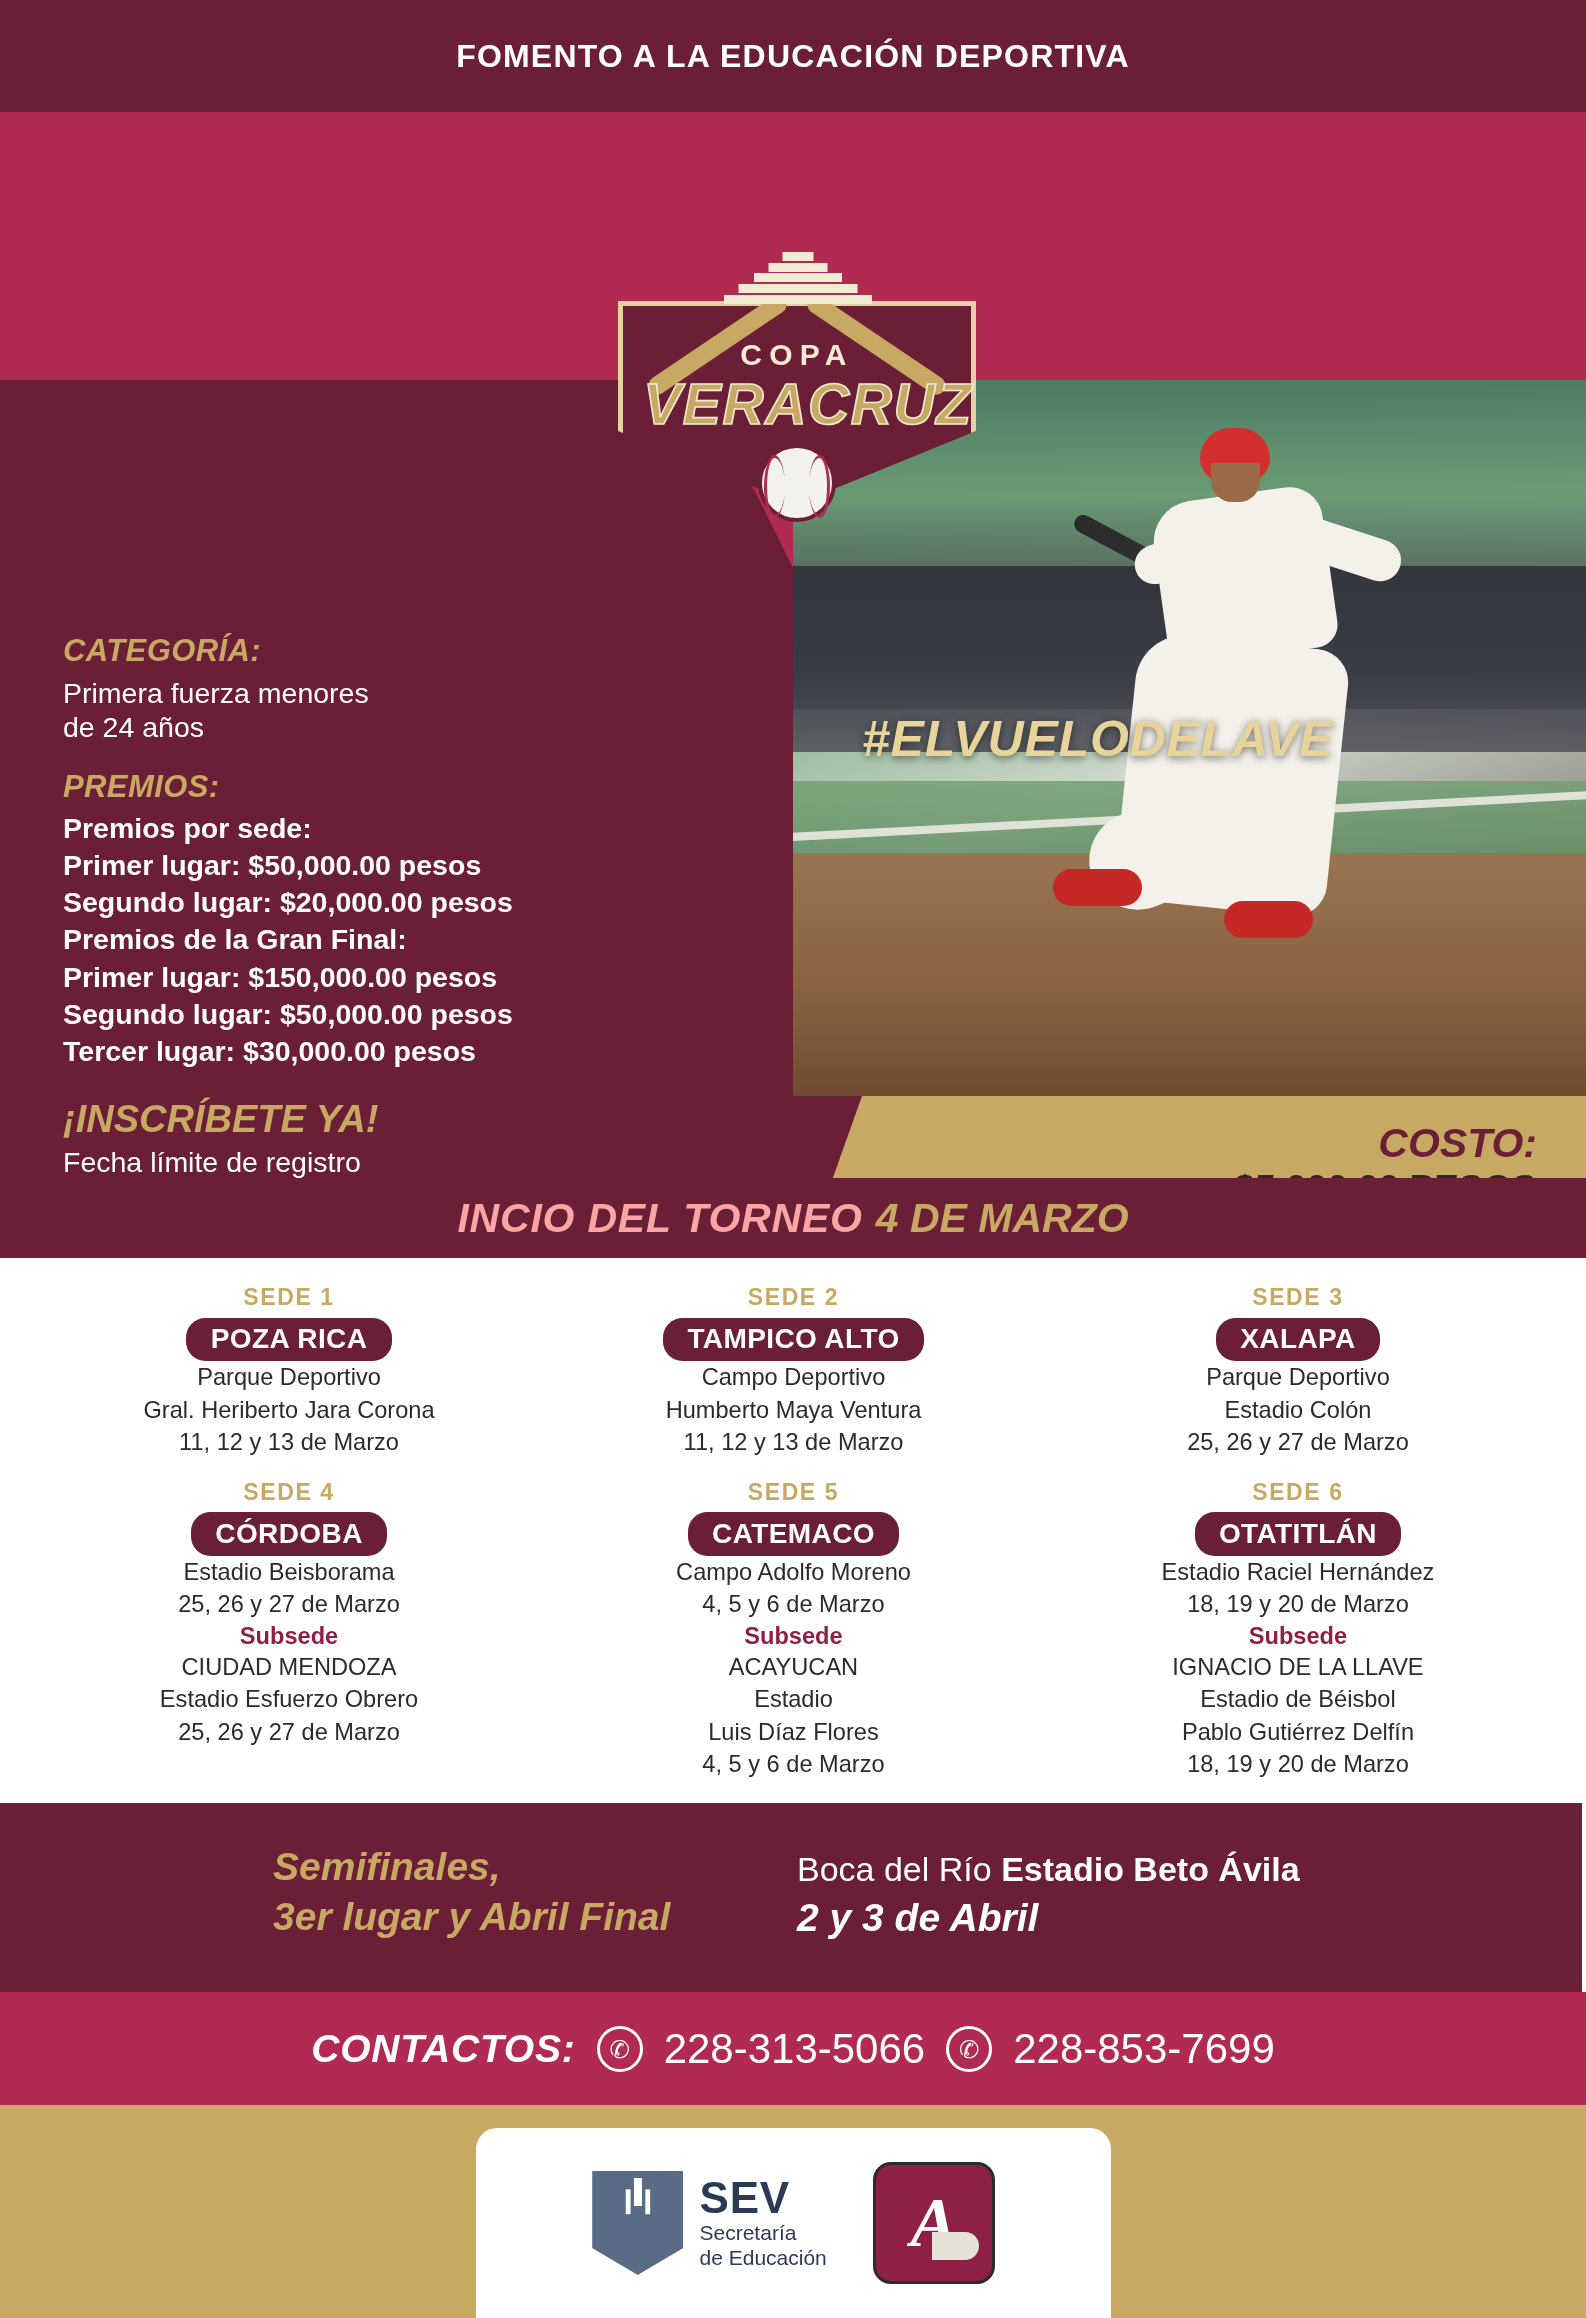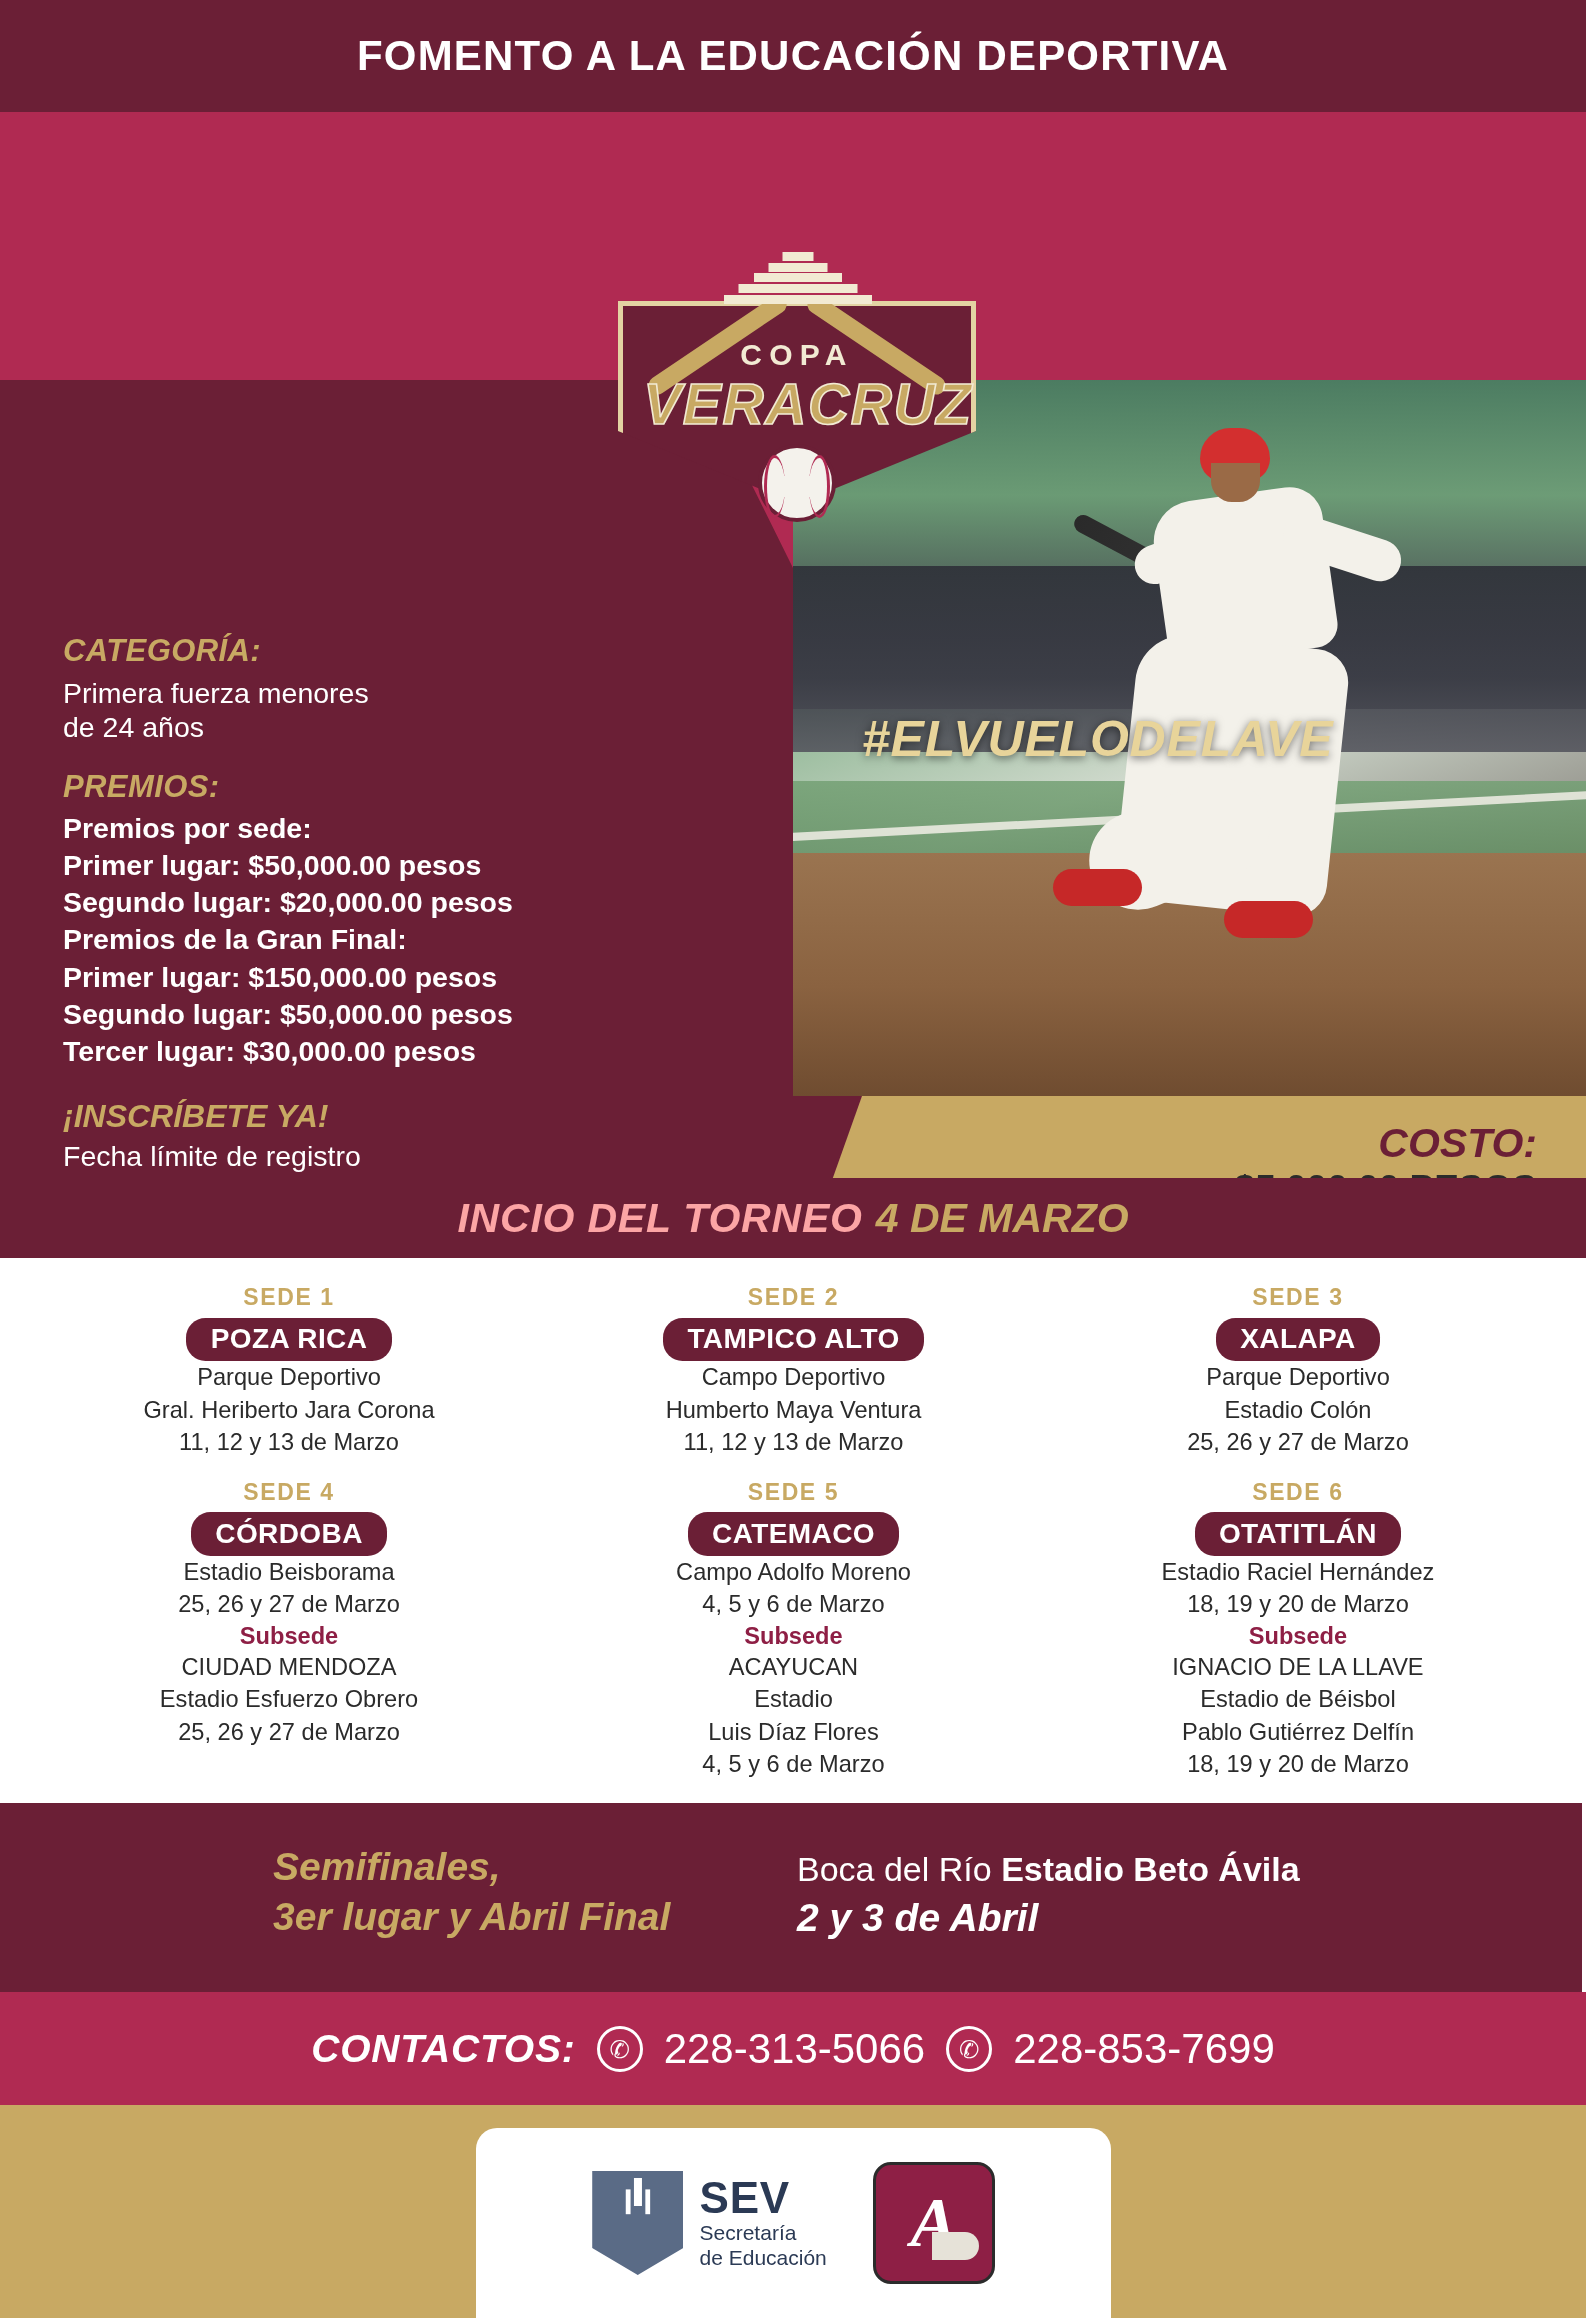--- a/index.html
+++ b/index.html
@@ -19,21 +19,21 @@
 
   
   .top-banner {
     position: absolute; top: 0; left: 0;
     width: 1586px; height: 112px;
     background: #6b1f36;
     display: flex; align-items: center; justify-content: center;
   }
   .top-banner .title {
     color: #ffffff;
-    font-size: 42px;
+    font-size: 32px;
     font-weight: bold;
     letter-spacing: 1.2px;
   }
 
   
   .hero {
     position: absolute; top: 112px; left: 0;
     width: 1586px; height: 1066px;
     background: #b02a52;
     overflow: hidden;
@@ -192,21 +192,21 @@
 
   
   .leftcol { position: absolute; left: 63px; top: 521px; width: 700px; color: #ffffff; }
   .lbl-gold {
     color: #c8a963; font-size: 31px; font-weight: bold; font-style: italic;
     letter-spacing: 0.4px;
   }
   .body-line { color: #ffffff; font-size: 28.5px; line-height: 1.22; }
   .body-bold { color: #ffffff; font-size: 28.5px; font-weight: bold; line-height: 1.3; }
   .inscribete {
-    color: #c8a963; font-size: 32px; font-weight: bold; font-style: italic;
+    color: #c8a963; font-size: 38px; font-weight: bold; font-style: italic;
     margin-top: 28px;
   }
   .fecha { color:#ffffff; font-size: 28.5px; margin-top: 4.9px; }
 
   
   .start-bar {
     position: absolute; top: 1178px; left: 0; width: 1586px; height: 80px;
     background: #6b1f36; display: flex; align-items: center; justify-content: center;
   }
   .start-bar .s1 { color: #fca5a5; font-size: 41px; font-weight: bold; font-style: italic; letter-spacing: 0.8px; }

